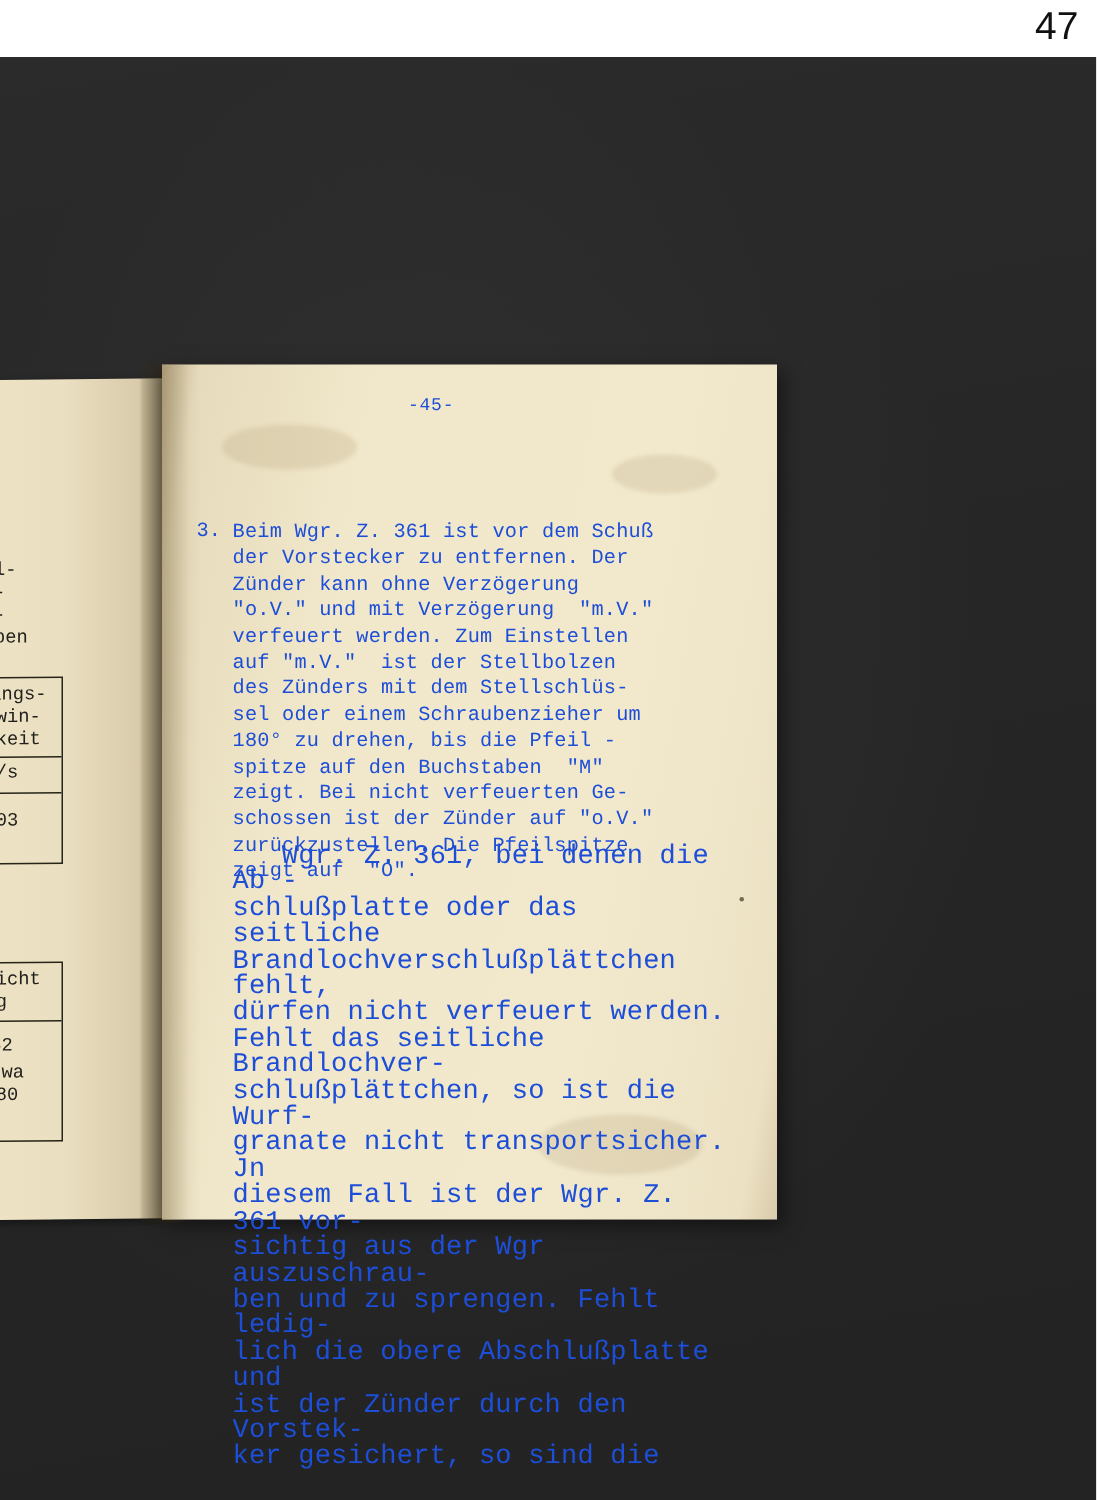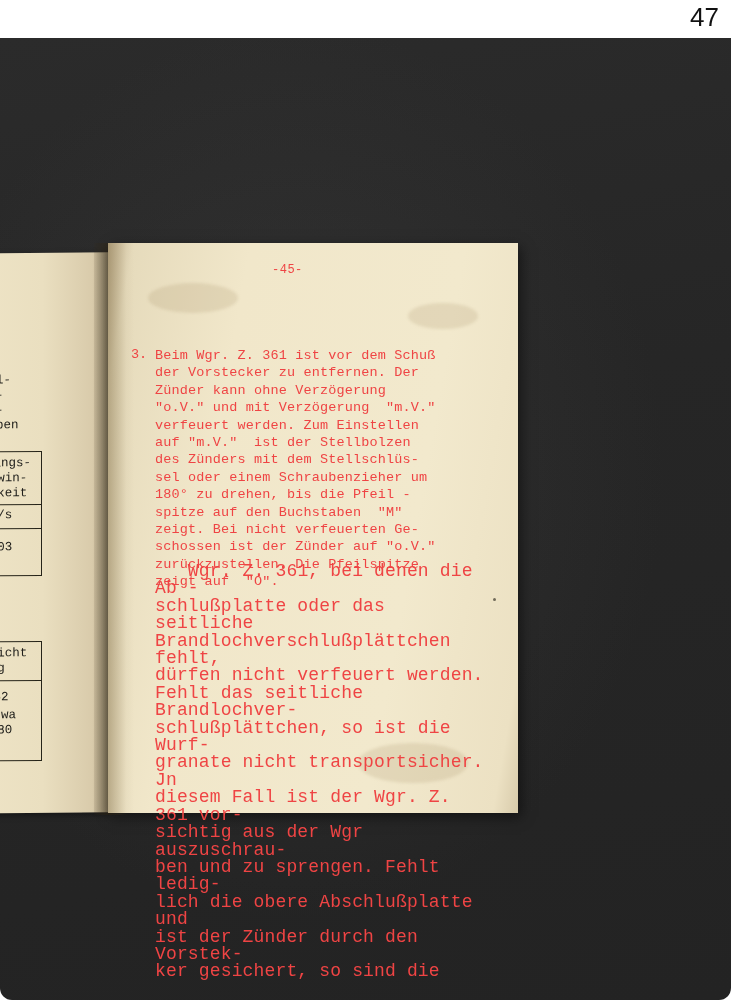--- a/index.html
+++ b/index.html
@@ -8,21 +8,20 @@
     background: #ffffff;
     width: 731px; height: 1000px;
     overflow: hidden;
     font-family: "Liberation Sans", sans-serif;
   }
   #page {
     position: relative;
     width: 731px; height: 1000px;
     background: #ffffff;
     overflow: hidden;
-    border-radius: 12px;
   }
   
   .scan-number {
     position: absolute;
     top: 2px; right: 12px;
     font-family: "Liberation Sans", sans-serif;
     font-size: 26px;
     color: #111;
     letter-spacing: 0px;
   }
@@ -124,21 +123,21 @@
     line-height: 15px;
     color: #21201c;
     white-space: pre;
   }
 
   
   .rp {
     position: absolute;
     left: 172px; top: 8px;
     width: 380px; height: 570px;
-    color: #ef4444;
+    color: #1d4ed8;
     font-family: "Liberation Mono", monospace;
   }
   .folio {
     position: absolute; left: 140px; top: 20px;
     font-size: 12px; letter-spacing: 0.5px;
   }
   .running-head {
     position: absolute; left: 8px; top: 38px;
     font-size: 13.5px; letter-spacing: 0.4px;
     white-space: pre;

